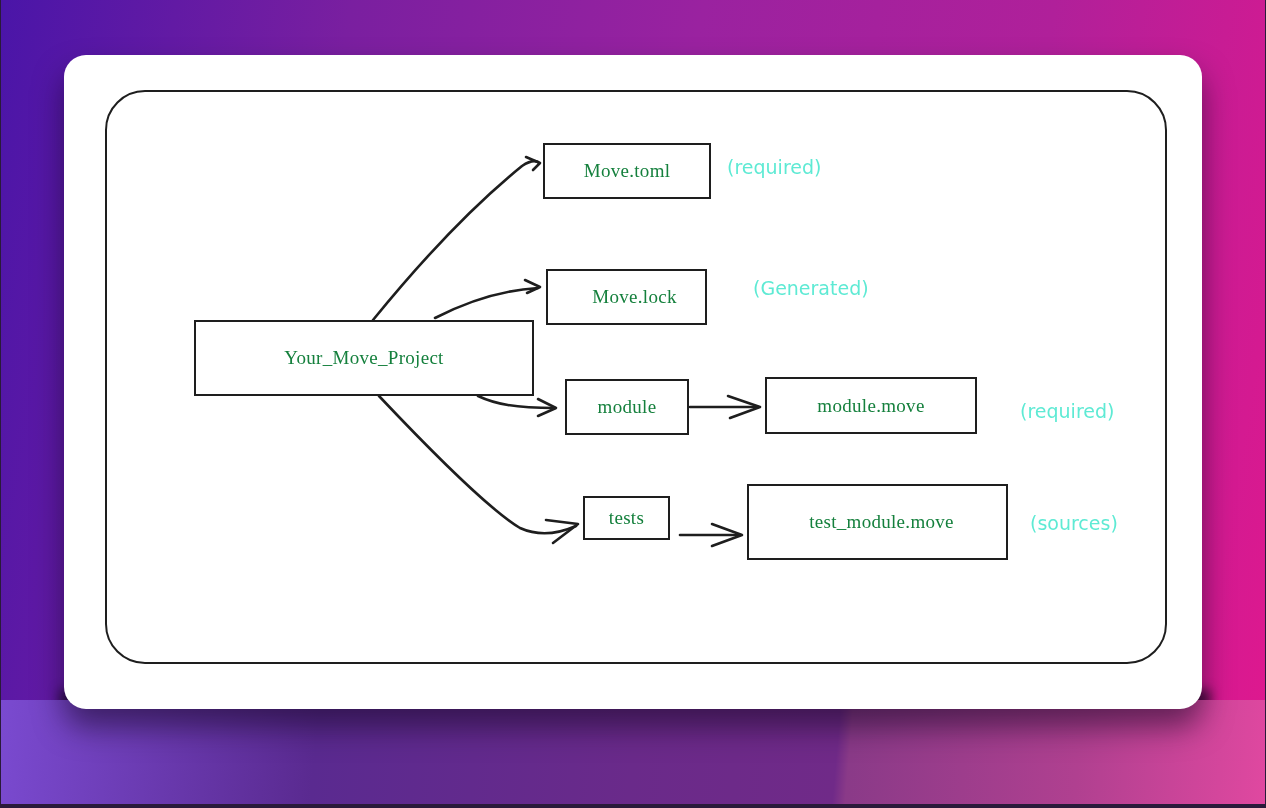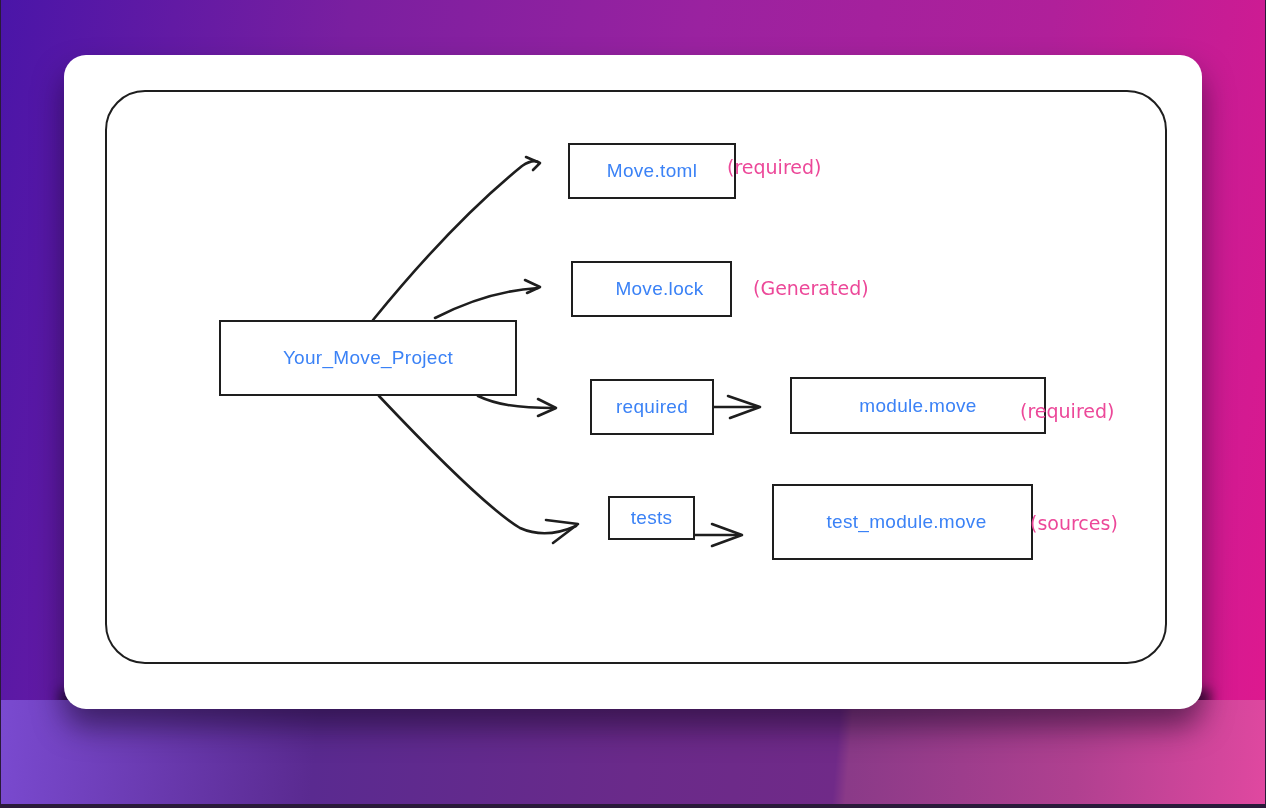--- a/index.html
+++ b/index.html
@@ -30,27 +30,26 @@
   }
   #frame {
     position: absolute; left: 105px; top: 90px; width: 1062px; height: 574px;
     border: 2px solid #1e1e1e; border-radius: 40px; box-sizing: border-box;
   }
   svg#diagram { position: absolute; left: 0; top: 0; width: 1266px; height: 808px; }
   .node {
     position: absolute; box-sizing: border-box;
     border: 2px solid #1e1e1e; background: #fff;
     display: flex; align-items: center; justify-content: center;
-    font-family: Liberation Sans, sans-serif; font-size: 19px; color: #3b82f6;
+    font-family: Liberation Serif, serif; font-size: 19px; color: #15803d;
     letter-spacing: 0.3px;
-    margin-left: 25px;
   }
   .note {
     position: absolute; font-family: "DejaVu Sans", sans-serif;
-    font-size: 19px; color: #ec4899; white-space: nowrap;
+    font-size: 19px; color: #5eead4; white-space: nowrap;
   }
 </style>
 </head>
 <body>
 
 <div id="bg"></div>
 <div id="bg-shadow"></div>
 <div id="bg-bottom"></div>
 
 <div id="card"></div>
@@ -72,39 +71,39 @@
     <path d="M546,520 L578,524 L553,543"></path>
 
     <path d="M690,407 L758,407"></path>
     <path d="M728,396 L760,407 L730,418"></path>
 
     <path d="M680,535 L740,535"></path>
     <path d="M712,524 L742,535 L712,546"></path>
   </g>
 </svg>
 
-<div class="node" style="left:194px; top:320px; width:298px; height:76px;">
+<div class="node" style="left:194px; top:320px; width:340px; height:76px;">
   <span>Your_Move_Project</span>
 </div>
 
 <div class="node" style="left:543px; top:143px; width:168px; height:56px;">
   <span>Move.toml</span>
 </div>
 <div class="note" style="left:727px; top:156px;">(required)</div>
 
-<div class="node" style="left:546px; top:261px; width:161px; height:56px;padding-left:16px;">
+<div class="node" style="left:546px; top:269px; width:161px; height:56px;padding-left:16px;">
   <span>Move.lock</span>
 </div>
 <div class="note" style="left:753px; top:277px;">(Generated)</div>
 
 <div class="node" style="left:565px; top:379px; width:124px; height:56px;">
-  <span>required</span>
+  <span>module</span>
 </div>
 
-<div class="node" style="left:765px; top:377px; width:256px; height:57px;">
+<div class="node" style="left:765px; top:377px; width:212px; height:57px;">
   <span>module.move</span>
 </div>
 <div class="note" style="left:1020px; top:400px;">(required)</div>
 
 <div class="node" style="left:583px; top:496px; width:87px; height:44px;">
   <span>tests</span>
 </div>
 
 <div class="node" style="left:747px; top:484px; width:261px; height:76px;padding-left:8px;">
   <span>test_module.move</span>

